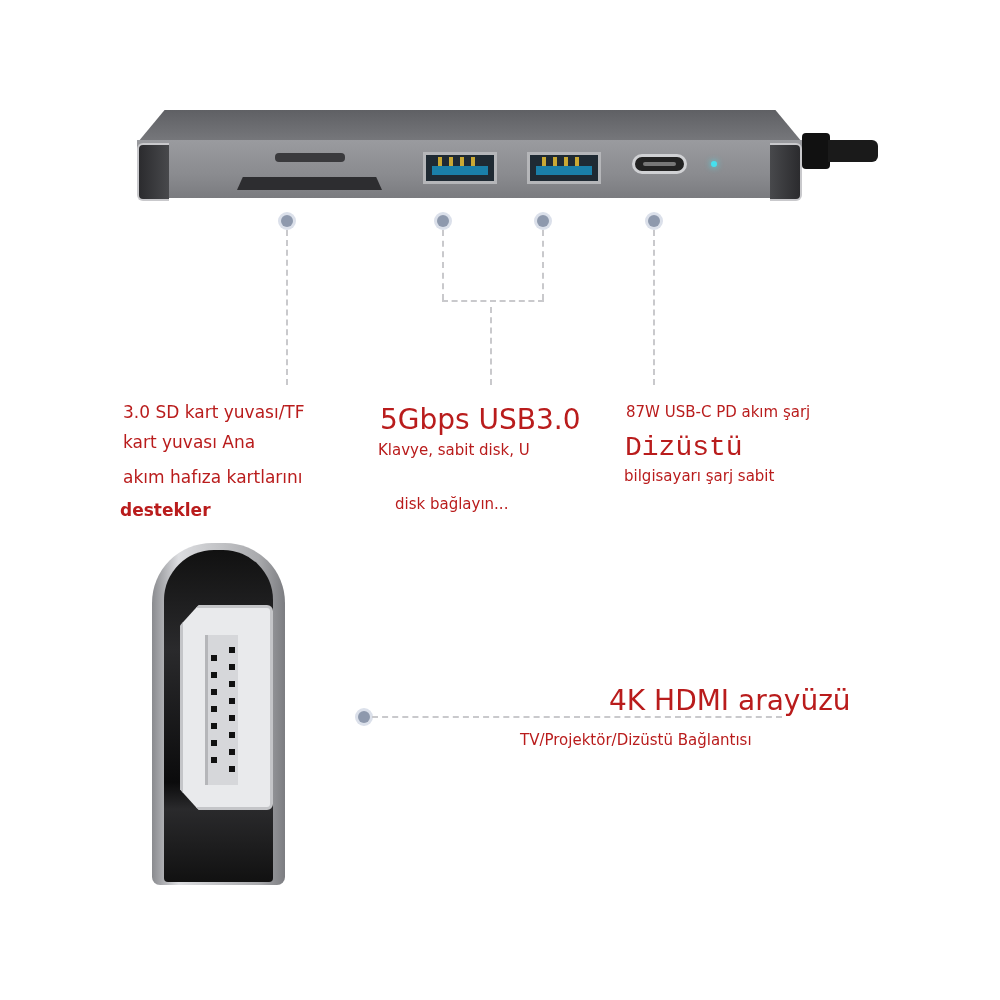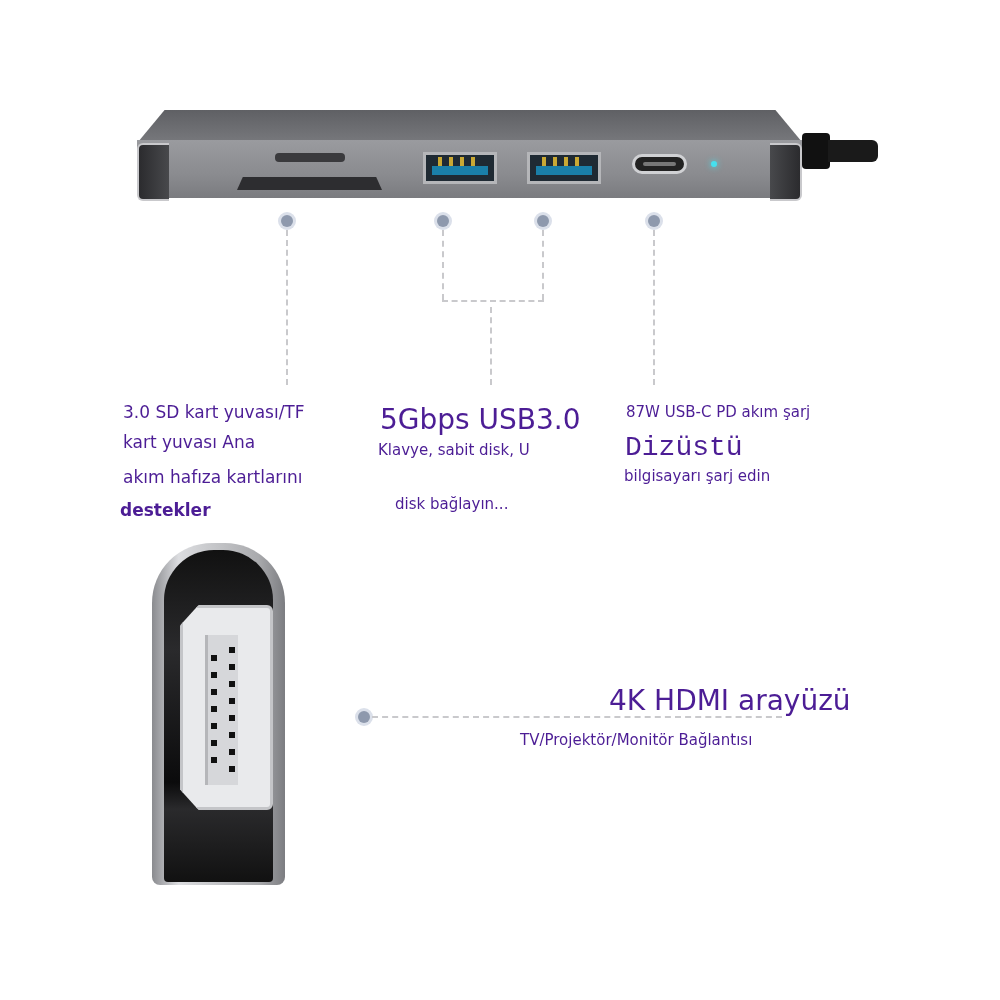--- a/index.html
+++ b/index.html
@@ -22,21 +22,21 @@
   .usb-c { left:632px; top:154px; width:55px; height:20px; border:3px solid #d0d1d4; border-radius:12px; background:#222; box-sizing:border-box; }
   .usb-c .bar { position:absolute; left:8px; right:8px; top:5px; height:4px; background:#777; border-radius:2px; }
   .led { left:711px; top:161px; width:6px; height:6px; border-radius:50%; background:#46e0ee; box-shadow:0 0 6px #46e0ee; }
 
   
   .dot { width:12px; height:12px; border-radius:50%; background:#8e99ad; box-shadow:0 0 0 3px #dbe0ea; }
   .vline { width:0; border-left:2px dashed #c9c9cc; }
   .hline { height:0; border-top:2px dashed #c9c9cc; }
 
   
-  .t { position:absolute; white-space:nowrap; color:#4c1d95; }
+  .t { position:absolute; white-space:nowrap; color:#b91c1c; }
   .t17 { font-size:17px; }
   .t15 { font-size:15px; }
   .t19 { font-size:28px; }
 
   
   .hdmi-shell { left:152px; top:543px; width:133px; height:342px; background:linear-gradient(90deg,#8a8b8f,#dcdde0 20%,#a9aaad 80%,#7c7d81); border-radius:60px 60px 8px 8px; }
   .hdmi-body { left:164px; top:550px; width:109px; height:332px; background:linear-gradient(#111,#2a2a2c 30%,#0b0b0c 70%,#2a2a2c 78%,#111); border-radius:50px 50px 4px 4px; }
   .hdmi-port { left:180px; top:605px; width:93px; height:205px; background:#e9eaec; border:3px solid #c4c5c8; border-radius:6px; box-sizing:border-box; clip-path:polygon(20% 0,100% 0,100% 100%,20% 100%,0 90%,0 10%); }
   .hdmi-inner { left:205px; top:635px; width:30px; height:150px; background:#d6d7da; border-left:3px solid #b5b6b9; }
   .pin { width:6px; height:6px; background:#111; }
@@ -83,21 +83,21 @@
 <div class="t t17" style="left:123px;top:432px;">kart yuvası Ana</div>
 <div class="t t17" style="left:123px;top:467px;">akım hafıza kartlarını</div>
 <div class="t t17" style="left:120px;top:500px;font-weight:bold;">destekler</div>
 
 <div class="t t19" style="left:380px;top:403px;">5Gbps USB3.0</div>
 <div class="t t15" style="left:378px;top:441px;text-align:center;">Klavye, sabit disk, U</div>
 <div class="t t15" style="left:395px;top:467px;margin-top:28px;">disk bağlayın...</div>
 
 <div class="t t15" style="left:626px;top:403px;">87W USB-C PD akım şarj</div>
 <div class="t t19" style="left:625px;top:432px;font-family:Liberation Mono, monospace;">Dizüstü</div>
-<div class="t t15" style="left:624px;top:467px;">bilgisayarı şarj edin</div>
+<div class="t t15" style="left:624px;top:467px;">bilgisayarı şarj sabit</div>
 
 <div class="abs hdmi-shell"></div>
 <div class="abs hdmi-body"></div>
 <div class="abs hdmi-port"></div>
 <div class="abs hdmi-inner"></div>
 <div class="abs pin" style="left:211px;top:655px;"></div>
 <div class="abs pin" style="left:211px;top:672px;"></div>
 <div class="abs pin" style="left:211px;top:689px;"></div>
 <div class="abs pin" style="left:211px;top:706px;"></div>
 <div class="abs pin" style="left:211px;top:723px;"></div>
@@ -108,13 +108,13 @@
 <div class="abs pin" style="left:229px;top:681px;"></div>
 <div class="abs pin" style="left:229px;top:698px;"></div>
 <div class="abs pin" style="left:229px;top:715px;"></div>
 <div class="abs pin" style="left:229px;top:732px;"></div>
 <div class="abs pin" style="left:229px;top:749px;"></div>
 <div class="abs pin" style="left:229px;top:766px;"></div>
 
 <div class="abs dot" style="left:358px;top:711px;"></div>
 <div class="abs hline" style="left:372px;top:716px;width:410px;"></div>
 <div class="t t19" style="left:609px;top:684px;">4K HDMI arayüzü</div>
-<div class="t t15" style="left:520px;top:731px;">TV/Projektör/Monitör Bağlantısı</div>
+<div class="t t15" style="left:520px;top:731px;">TV/Projektör/Dizüstü Bağlantısı</div>
 
 </body></html>

